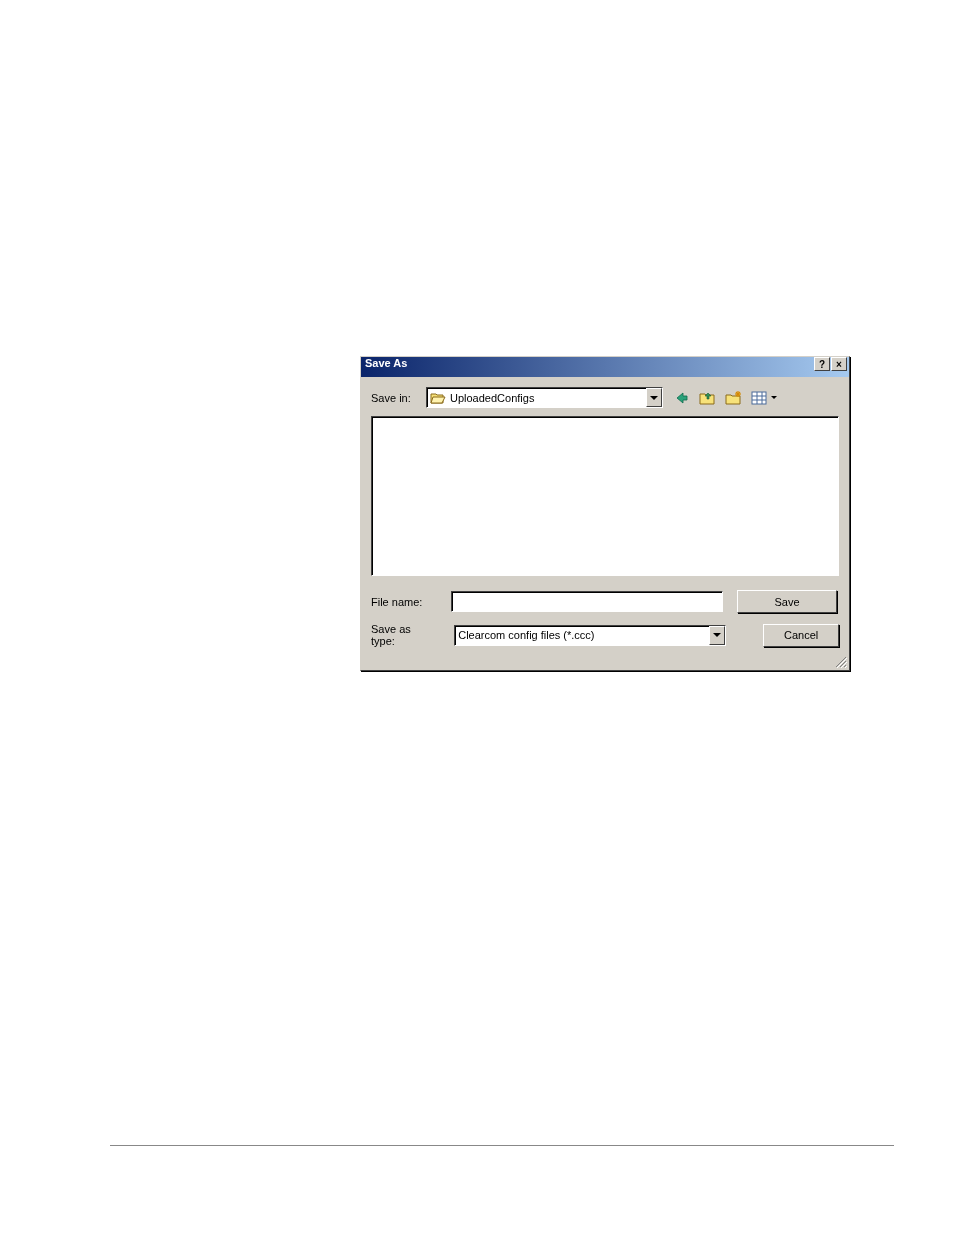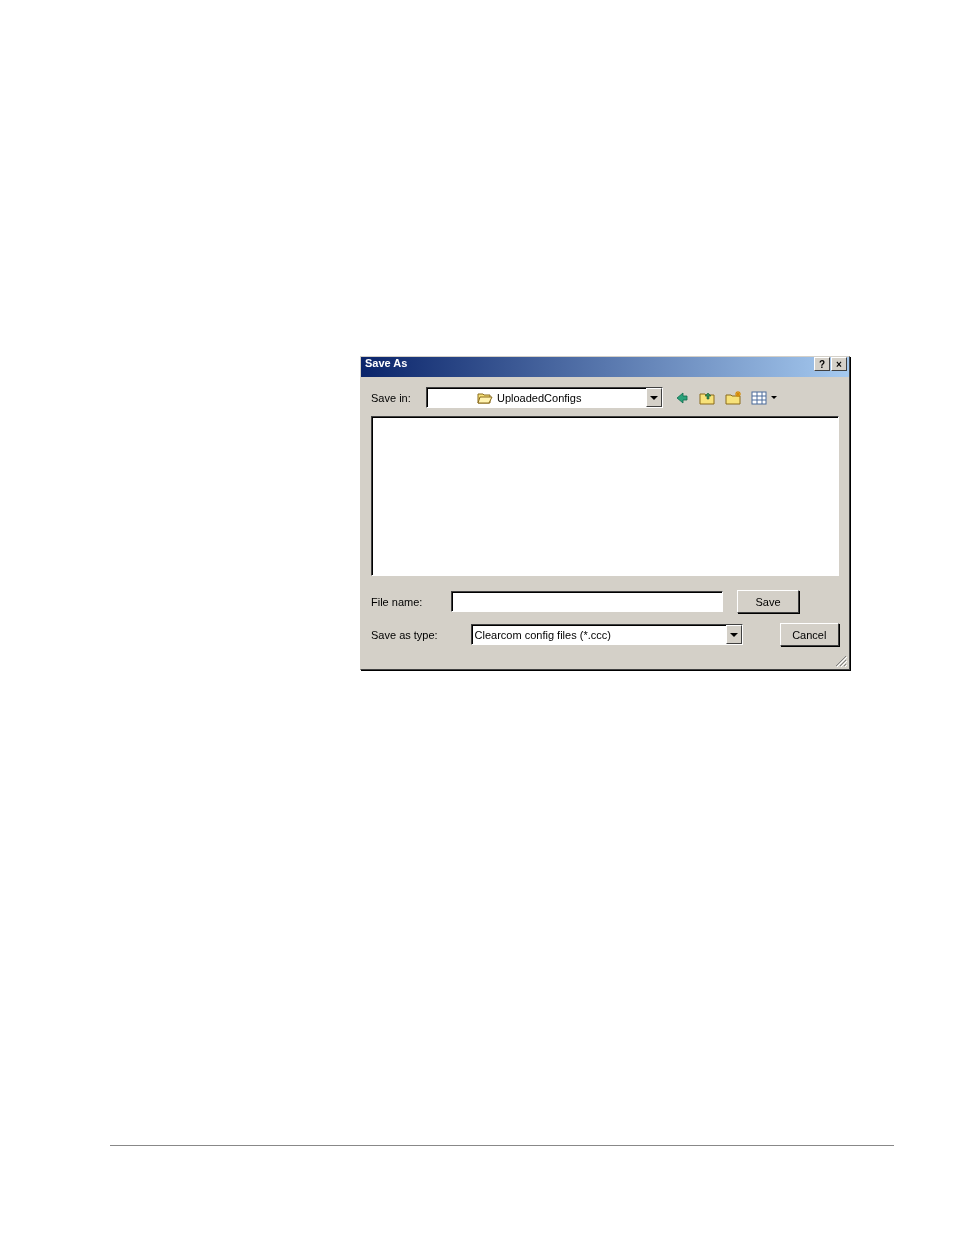--- a/index.html
+++ b/index.html
@@ -137,21 +137,21 @@
     border-left-color: #404040;
     border-right-color: #fff;
     border-bottom-color: #fff;
     box-shadow: inset 1px 1px 0 #000;
     padding: 0 4px;
     font-family: inherit;
     font-size: 11px;
     outline: none;
   }
   .btn {
-    width: 62px;
+    width: 100px;
     height: 23px;
     margin-left: 14px;
     background: #d4d0c8;
     border: 1px solid #fff;
     border-right-color: #404040;
     border-bottom-color: #404040;
     box-shadow: 1px 1px 0 #000;
     font-family: inherit;
     font-size: 11px;
     display: flex;
@@ -195,21 +195,21 @@
         </div>
       <div class="title-btn">
           <span>×</span>
         </div>
     </div>
   </div>
 
   <div class="dialog-body">
     <div class="row">
       <span class="save-in-label">Save in:</span>
-      <div class="combo" style="width:237px;padding-left:47px;">
+      <div class="combo" style="width:237px;">
         <div class="combo-text">
           <span class="folder-open-icon">
             <svg width="16" height="14" viewBox="0 0 16 14">
               <path d="M1 3 L6 3 L7 4 L13 4 L13 12 L1 12 Z" fill="#f7e27a" stroke="#8a6a1a" stroke-width="1"></path>
               <path d="M3 6 L15 6 L12 12 L1 12 Z" fill="#fff3b0" stroke="#8a6a1a" stroke-width="1"></path>
             </svg>
           </span>
           <span>UploadedConfigs</span>
         </div>
         <div class="combo-arrow">

